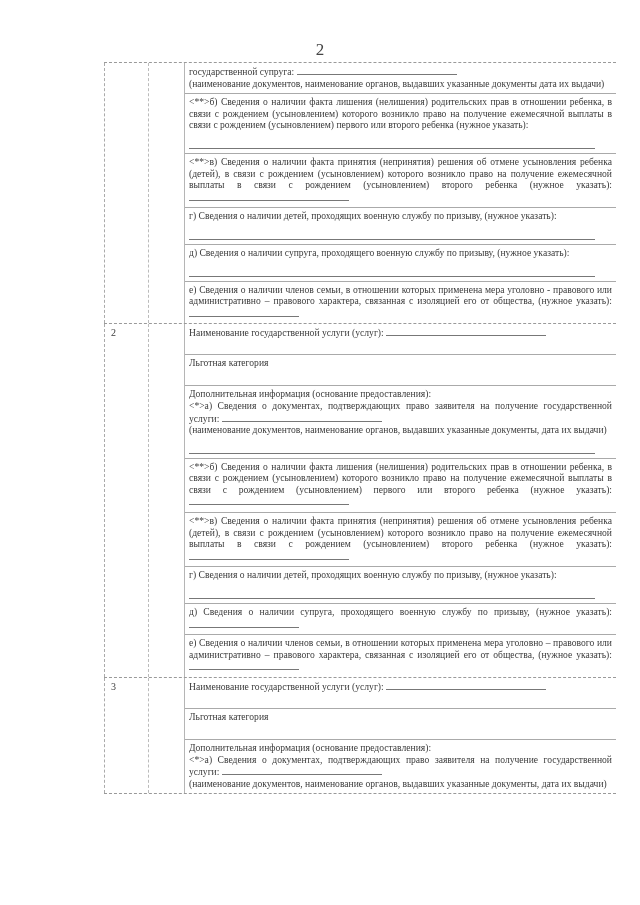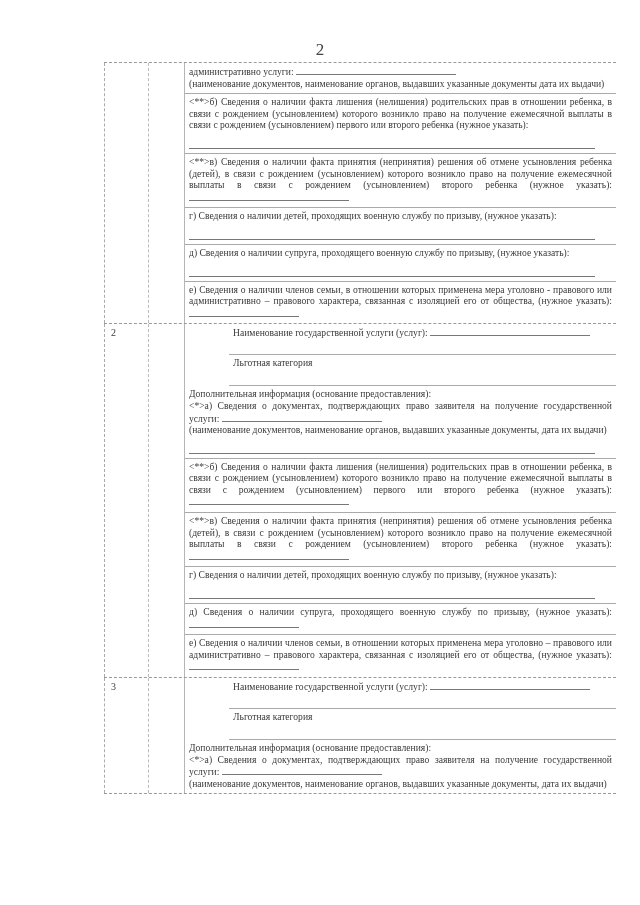--- a/index.html
+++ b/index.html
@@ -12,36 +12,36 @@
   .col-num { width:44px; border-left:1px dashed #aaa; position:relative;
              font-size:10px; padding:3px 0 0 6px; box-sizing:border-box; }
   .col-mid { width:36px; border-left:1px dashed #bbb; box-sizing:border-box; }
   .col-content { flex:1; border-left:1px solid #b5b5b5; box-sizing:border-box; }
   .cell { border-bottom:1px solid #aaa; padding:2px 4px 4px 4px;
           font-size:9.6px; line-height:11.6px; text-align:justify; }
   .cell:last-child { border-bottom:none; }
   .fill { display:inline-block; border-bottom:1px solid #777; height:9px;
           vertical-align:baseline; }
   .fill.long { width:160px; } .fill.mid { width:110px; } .fill.full { display:block; width:96%; margin-top:8px; }
-  .cell.tall { min-height:24px;margin-left:44px; }
+  .cell.tall { min-height:24px; }
   .bottom-rule { border-top:1px dashed #999; }
 </style>
 </head>
 <body>
 
 <div class="page-num">2</div>
 
 <div class="table">
 
   <div class="row-block">
     <div class="col-num"></div>
     <div class="col-mid"></div>
     <div class="col-content">
       <div class="cell">
-        <span>административно услуги:</span>
+        <span>государственной супруга:</span>
         <span class="fill long"></span><br>
         <span>(наименование документов, наименование органов, выдавших указанные документы дата их выдачи)</span>
       </div>
       <div class="cell">
         <span>&lt;**&gt;б) Сведения о наличии факта лишения (нелишения) родительских прав в отношении ребенка, в связи с рождением (усыновлением) которого возникло право на получение ежемесячной выплаты в связи с рождением (усыновлением) первого или второго ребенка (нужное указать):</span>
         <span class="fill full"></span>
       </div>
       <div class="cell">
         <span>&lt;**&gt;в) Сведения о наличии факта принятия (непринятия) решения об отмене усыновления ребенка (детей), в связи с рождением (усыновлением) которого возникло право на получение ежемесячной выплаты в связи с рождением (усыновлением) второго ребенка (нужное указать):</span>
         <span class="fill long"></span>

